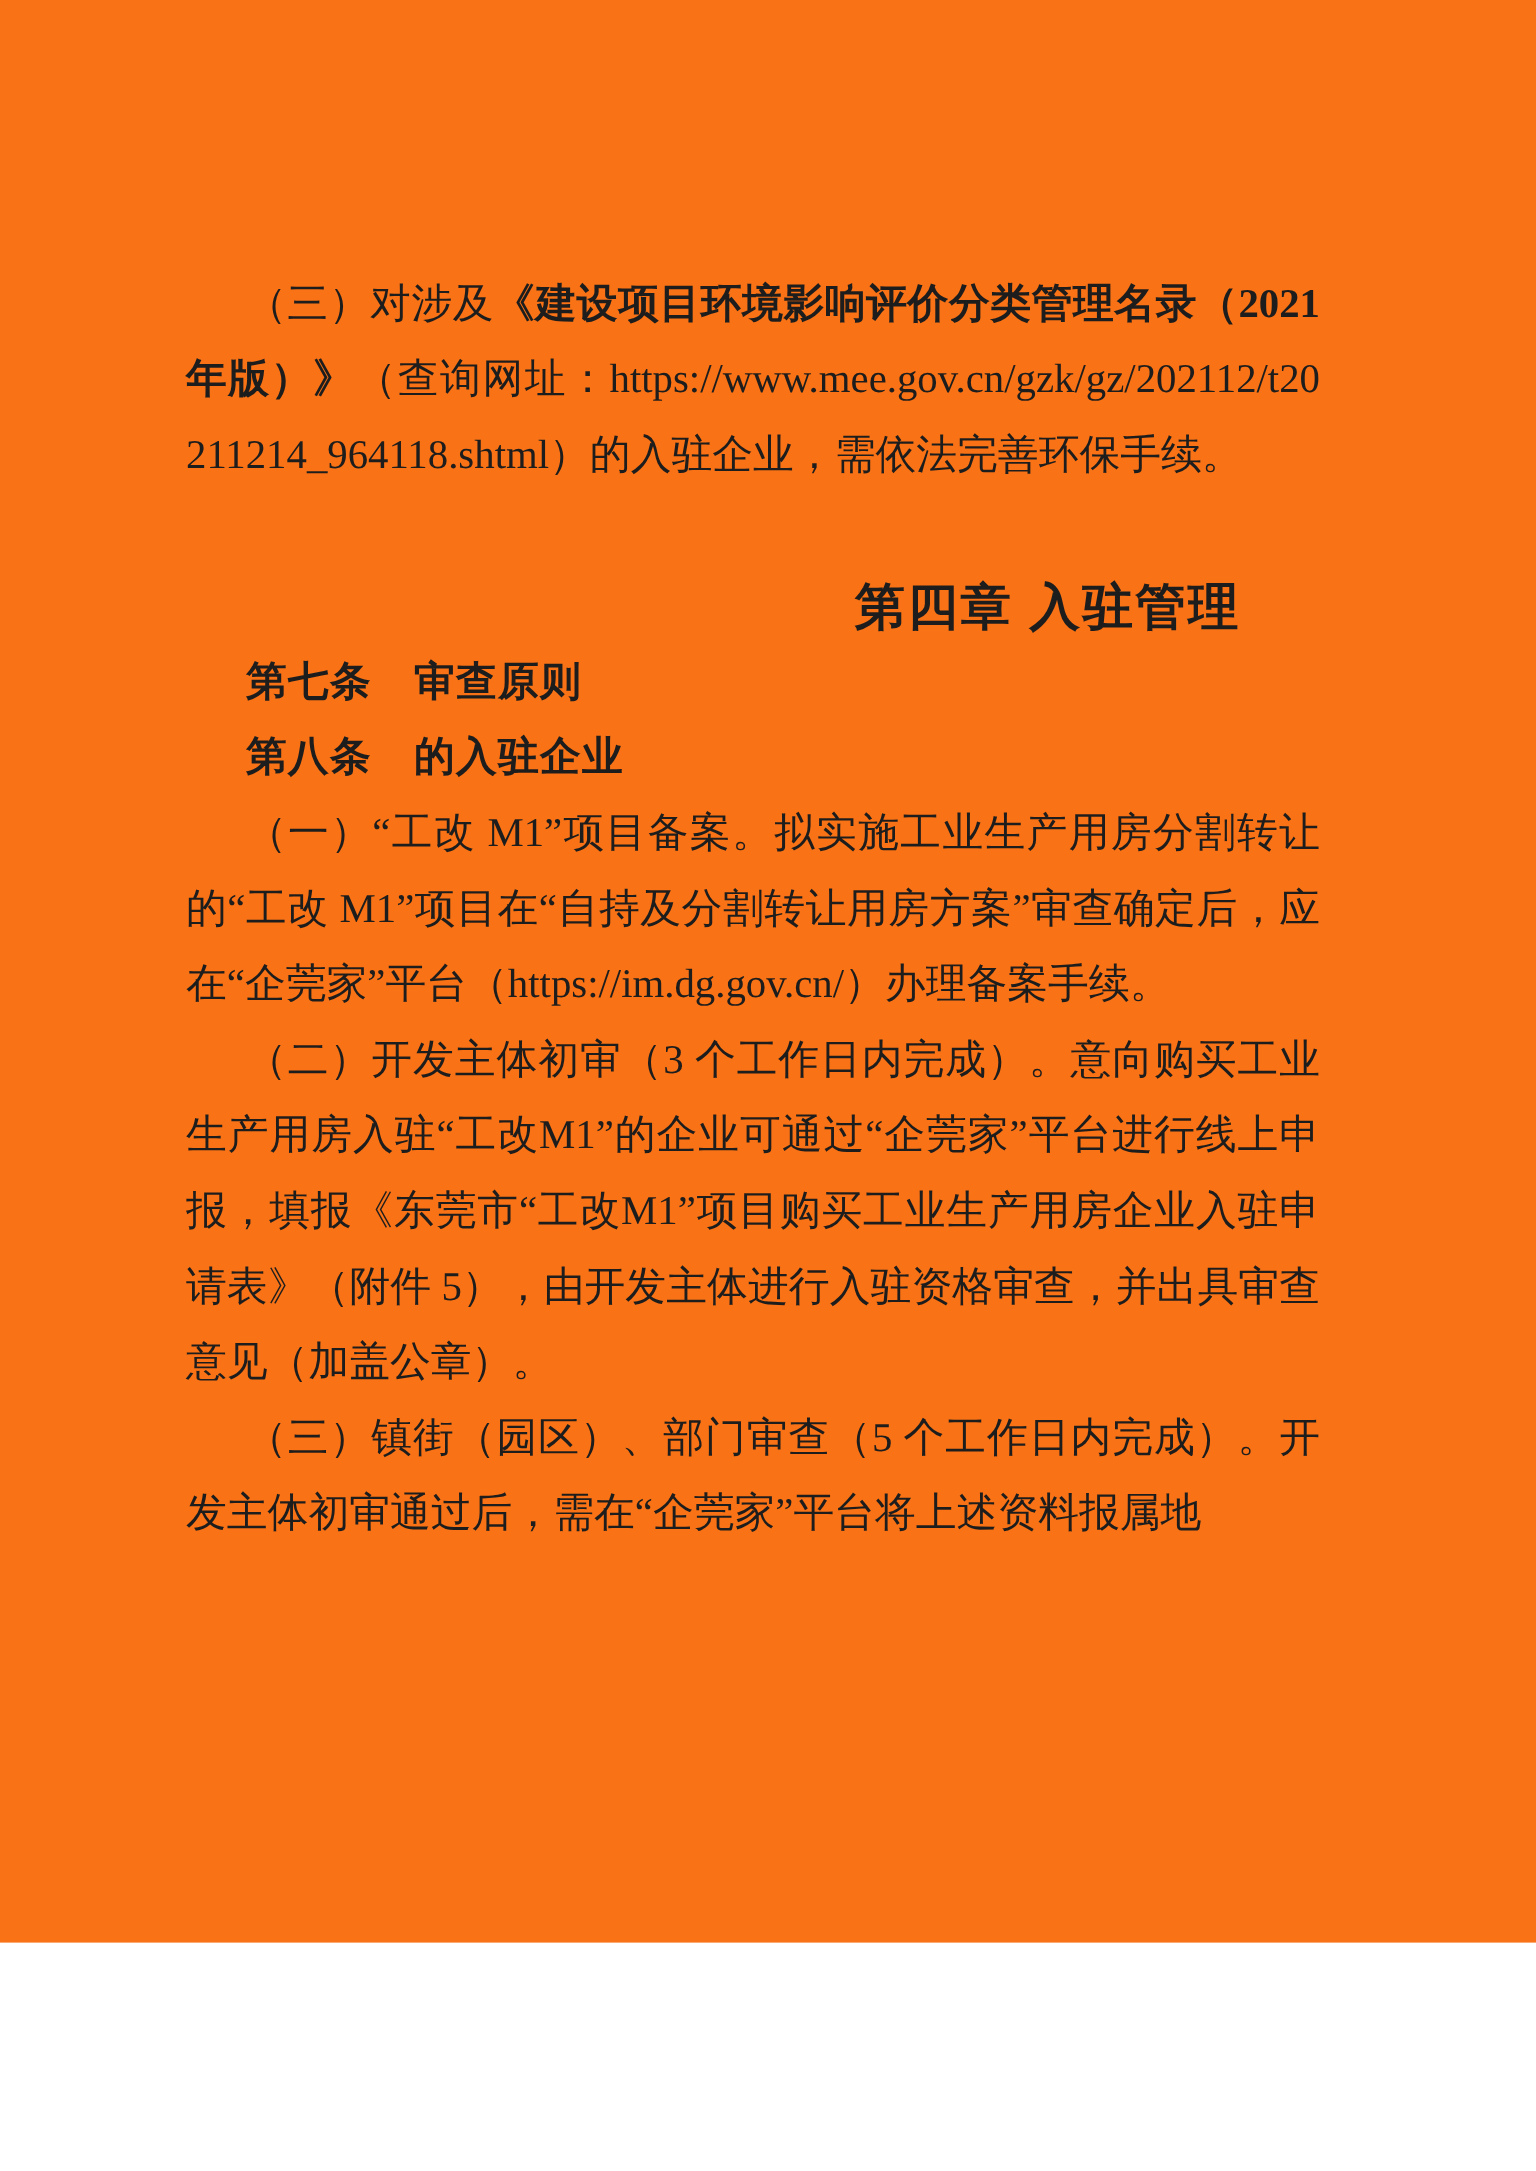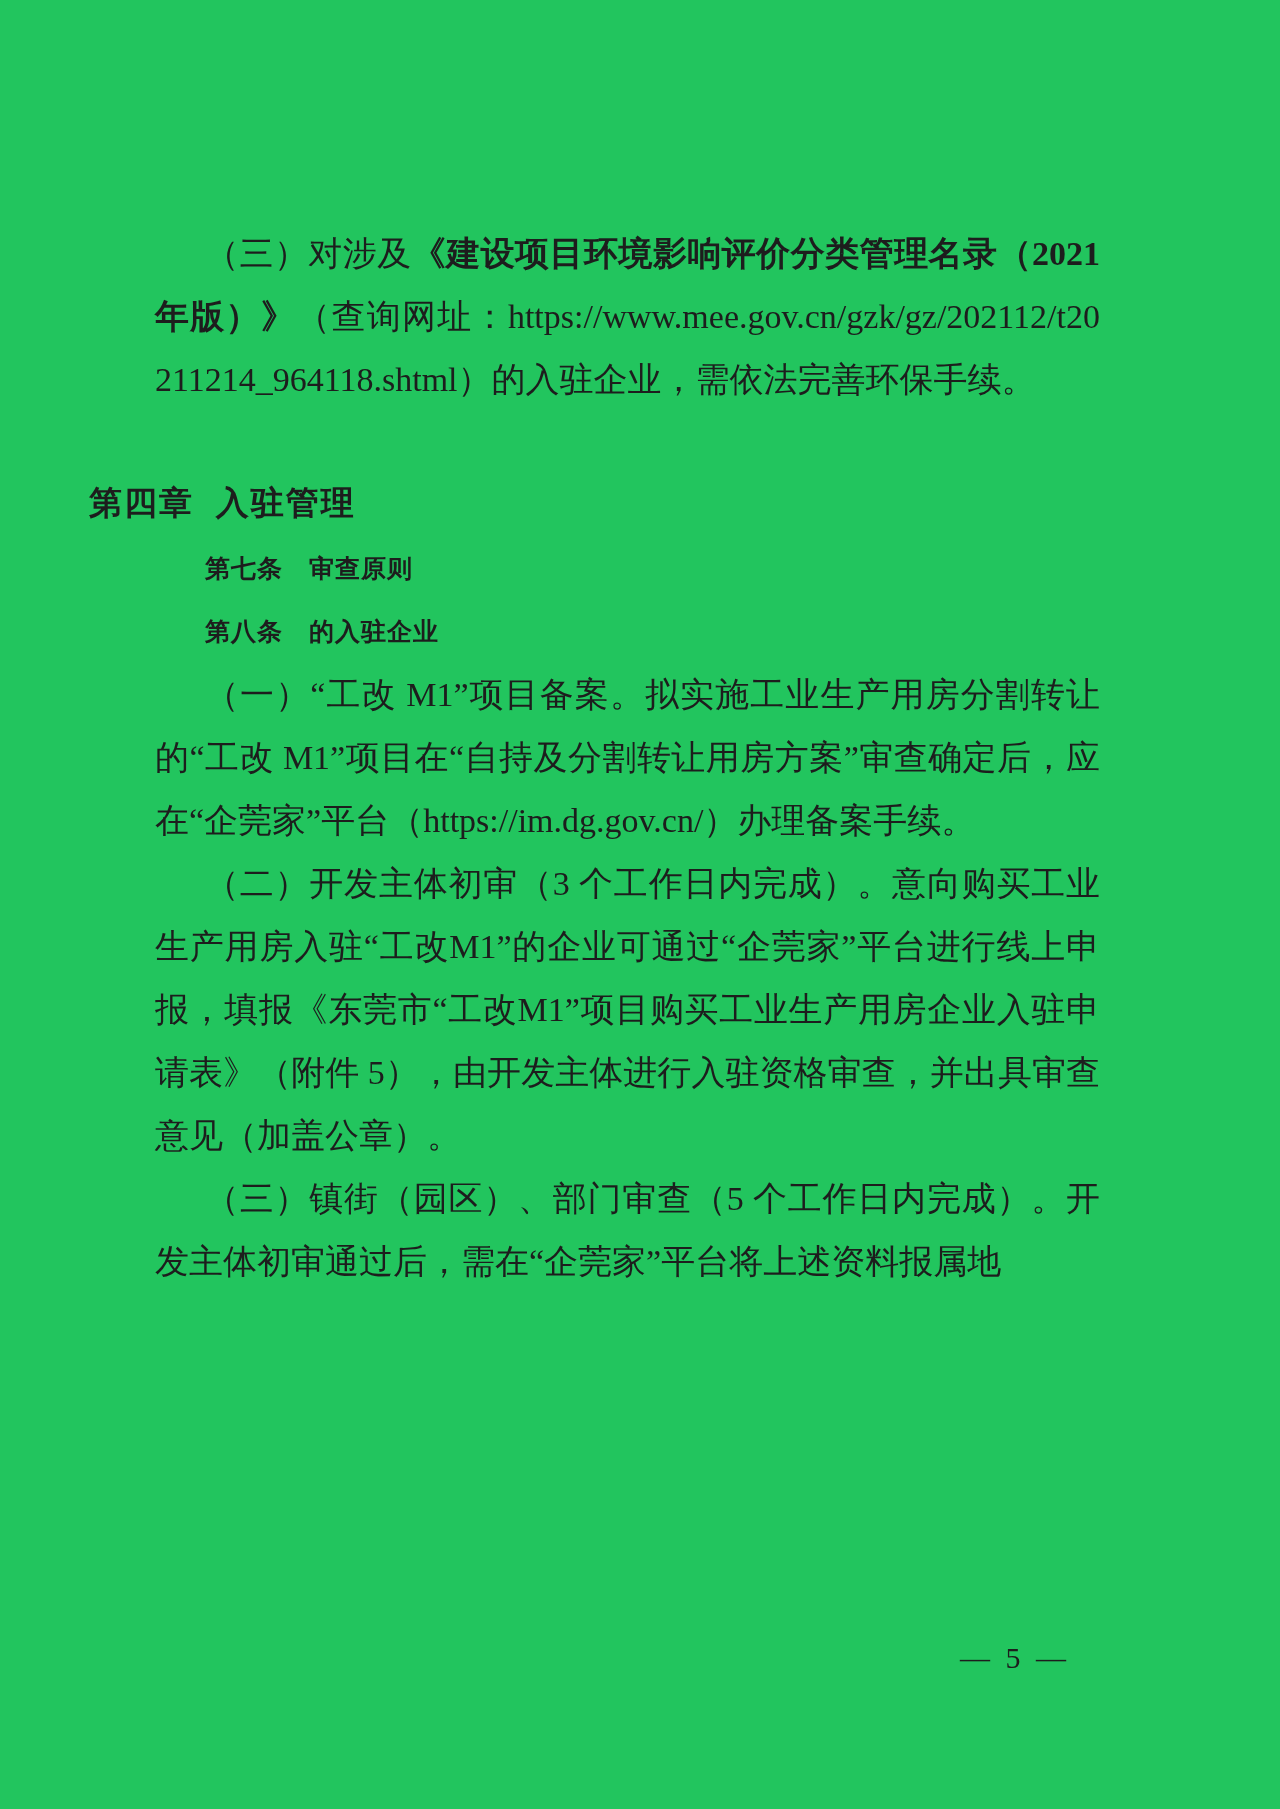--- a/index.html
+++ b/index.html
@@ -3,22 +3,22 @@
 <meta charset="utf-8">
 <style>
   html, body {
     margin: 0;
     padding: 0;
     background: #ffffff;
   }
   .page {
     position: relative;
     width: 1280px;
-    height: 1809px;
-    background: #22c55e;
+    height: 1619px;
+    background: #f97316;
     overflow: hidden;
     color: #1d1d1d;
   }
   .content {
     position: absolute;
     left: 155px;
     top: 222px;
     width: 945px;
     font-family: "Liberation Serif", serif;
     font-size: 34px;
@@ -33,31 +33,31 @@
     word-break: break-all;
   }
   .bold-title {
     font-weight: bold;
   }
   .lead {
     font-weight: normal;
   }
   h2.chapter {
     margin: 63px 0 0 0;
-    font-size: 33px;
+    font-size: 42px;
     line-height: 63px;
     font-weight: bold;
-    text-align: left;
-    font-family: Liberation Mono, monospace;
+    text-align: right;
+    font-family: Liberation Sans, sans-serif;
     letter-spacing: 2px;
     transform: translateX(-66px);
   }
   h3.article {
     margin: 0;
-    font-size: 25px;
+    font-size: 34px;
     line-height: 63px;
     font-weight: bold;
     text-indent: 50px;
     text-align: left;
     font-family: "Liberation Sans", sans-serif;
     letter-spacing: 1px;
   }
   .page-number {
     position: absolute;
     top: 1640px;

